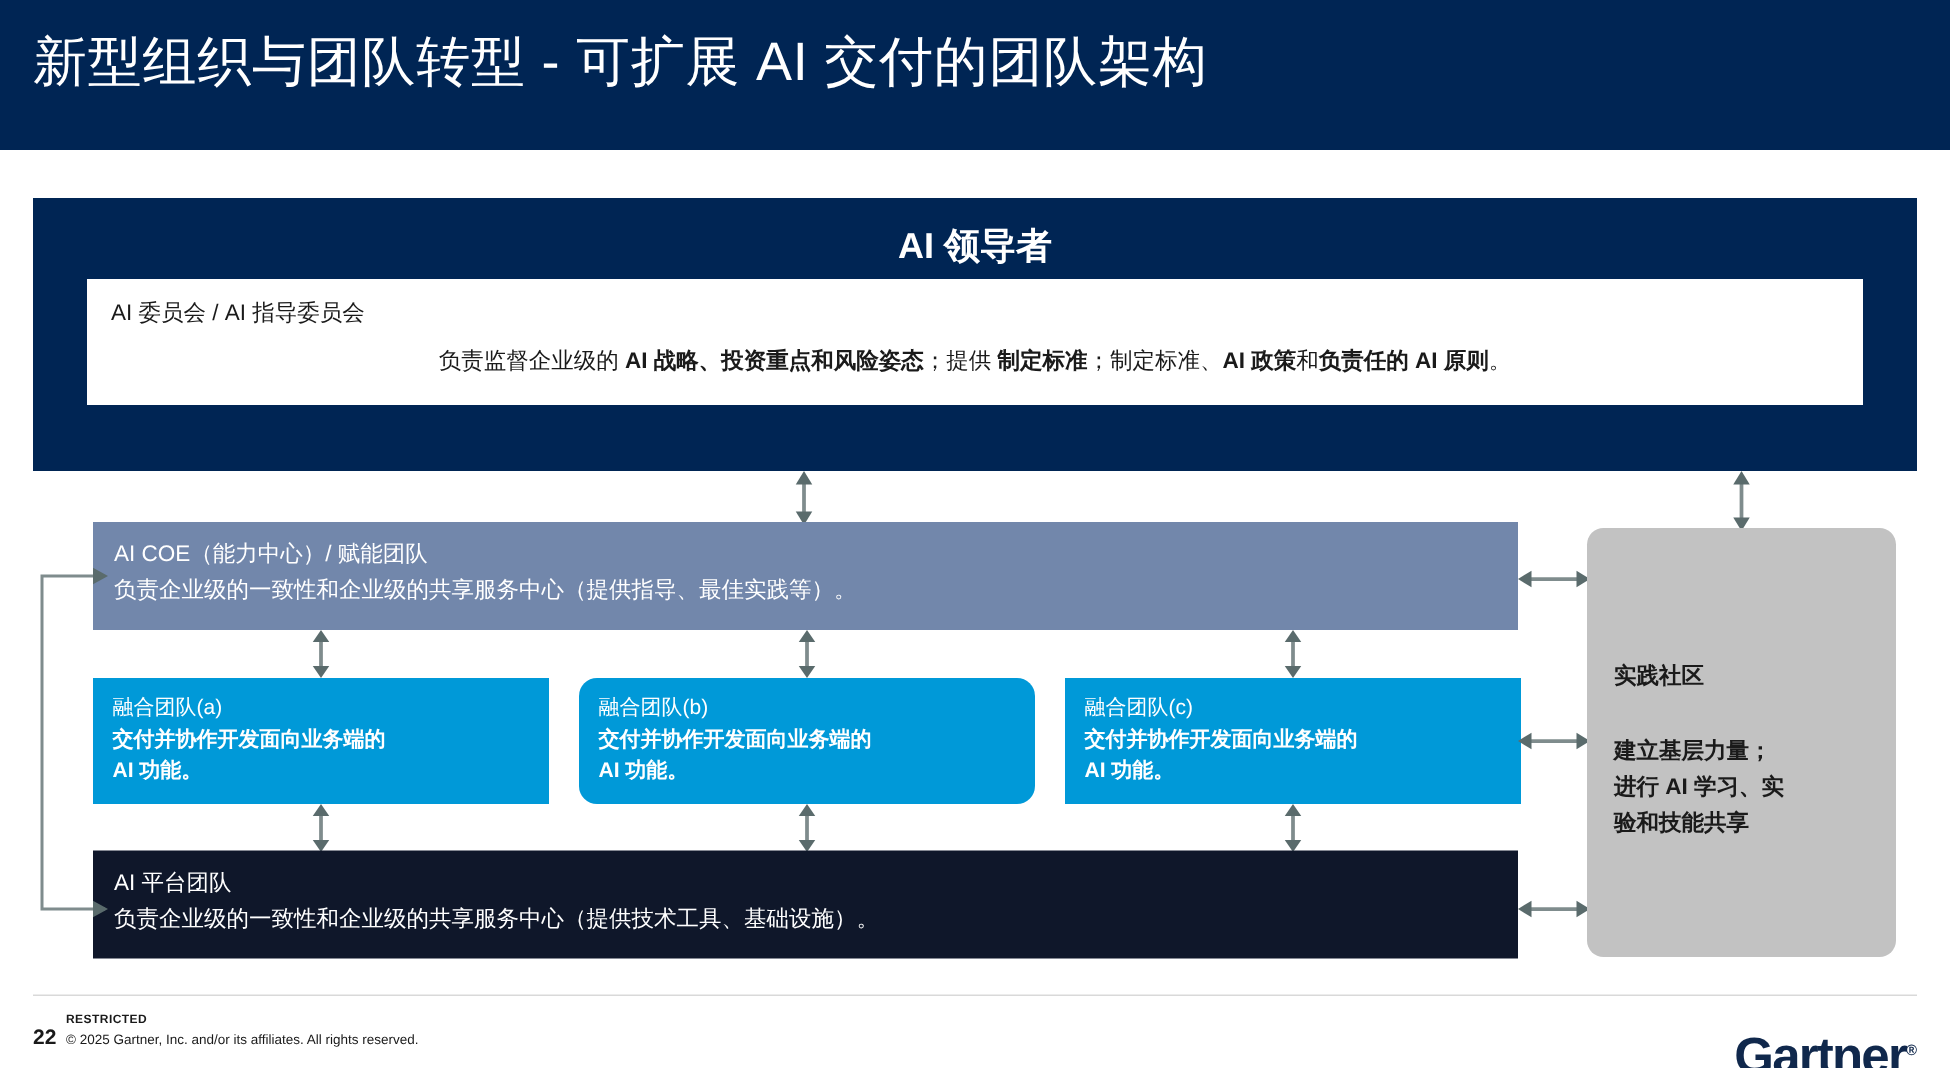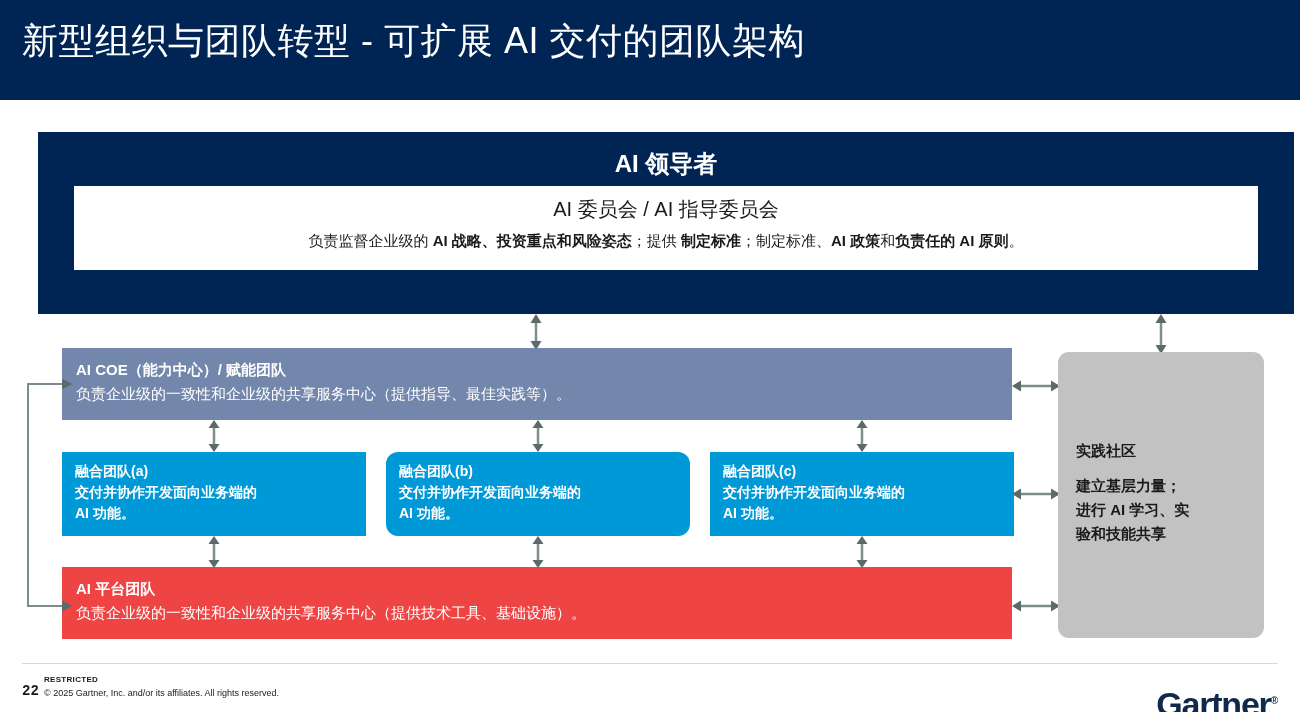--- a/index.html
+++ b/index.html
@@ -35,21 +35,21 @@
     font-weight: 400;
     color: #ffffff;
     letter-spacing: 0.5px;
     line-height: 54px;
     white-space: nowrap;
   }
 
   
   .leaders-panel {
     position: absolute;
-    left: 38px; top: 132px;
+    left: 22px; top: 132px;
     width: 1256px; height: 182px;
     background: #002554;
   }
   .leaders-title {
     position: absolute;
     left: 0; top: 16px;
     width: 1256px;
     text-align: center;
     font-size: 24px;
     font-weight: bold;
@@ -57,22 +57,21 @@
   }
   .leaders-card {
     position: absolute;
     left: 36px; top: 54px;
     width: 1184px; height: 84px;
     background: #ffffff;
     box-sizing: border-box;
     padding: 12px 16px 0 16px;
   }
   .leaders-card .line1 {
-    text-align: center;
-    font-size: 20px;
+    font-size: 15px;
     color: #1a1a1a;
     line-height: 22px;
   }
   .leaders-card .line2 {
     text-align: center;
     font-size: 15px;
     color: #1a1a1a;
     line-height: 22px;
     margin-top: 10px;
   }
@@ -86,46 +85,46 @@
   }
   .box-coe {
     left: 62px; top: 348px;
     width: 950px; height: 72px;
     background: #7287ab;
     padding: 10px 14px;
   }
   .box-platform {
     left: 62px; top: 567px;
     width: 950px; height: 72px;
-    background: #ef4444;
+    background: #0f172a;
     padding: 10px 14px;
   }
   .box-title {
     font-size: 15px;
-    font-weight: bold;
+    font-weight: normal;
     line-height: 24px;
   }
   .box-desc {
     font-size: 15px;
     font-weight: 400;
     line-height: 24px;
   }
 
   .box-fusion {
     width: 304px; height: 84px;
     background: #0099d8;
     padding: 9px 13px;
     top: 452px;
   }
   .fusion-a { left: 62px; }
   .fusion-b { left: 386px; border-radius: 12px; }
   .fusion-c { left: 710px; }
   .fusion-title {
     font-size: 14px;
-    font-weight: bold;
+    font-weight: normal;
     line-height: 21px;
   }
   .fusion-desc {
     font-size: 14px;
     font-weight: bold;
     line-height: 21px;
   }
 
   
   .box-cop {
@@ -140,40 +139,39 @@
   }
   .cop-title {
     font-size: 15px;
     font-weight: bold;
     line-height: 22px;
   }
   .cop-desc {
     font-size: 15px;
     font-weight: bold;
     line-height: 24px;
-    margin-top: 12px;
+    margin-top: 27px;
   }
 
   
   .connector { position: absolute; }
 
   
   .footer-rule {
     position: absolute;
     left: 22px; top: 663px;
     width: 1256px; height: 1px;
     background: #d9d9d9;
   }
   .page-number {
     position: absolute;
     left: 22px; top: 683px;
     font-size: 14px;
     font-weight: bold;
     color: #1a1a1a;
-    font-family: Liberation Mono, monospace;
   }
   .restricted {
     position: absolute;
     left: 44px; top: 675px;
     font-size: 8px;
     font-weight: bold;
     color: #1a1a1a;
     letter-spacing: 0.3px;
   }
   .copyright {

